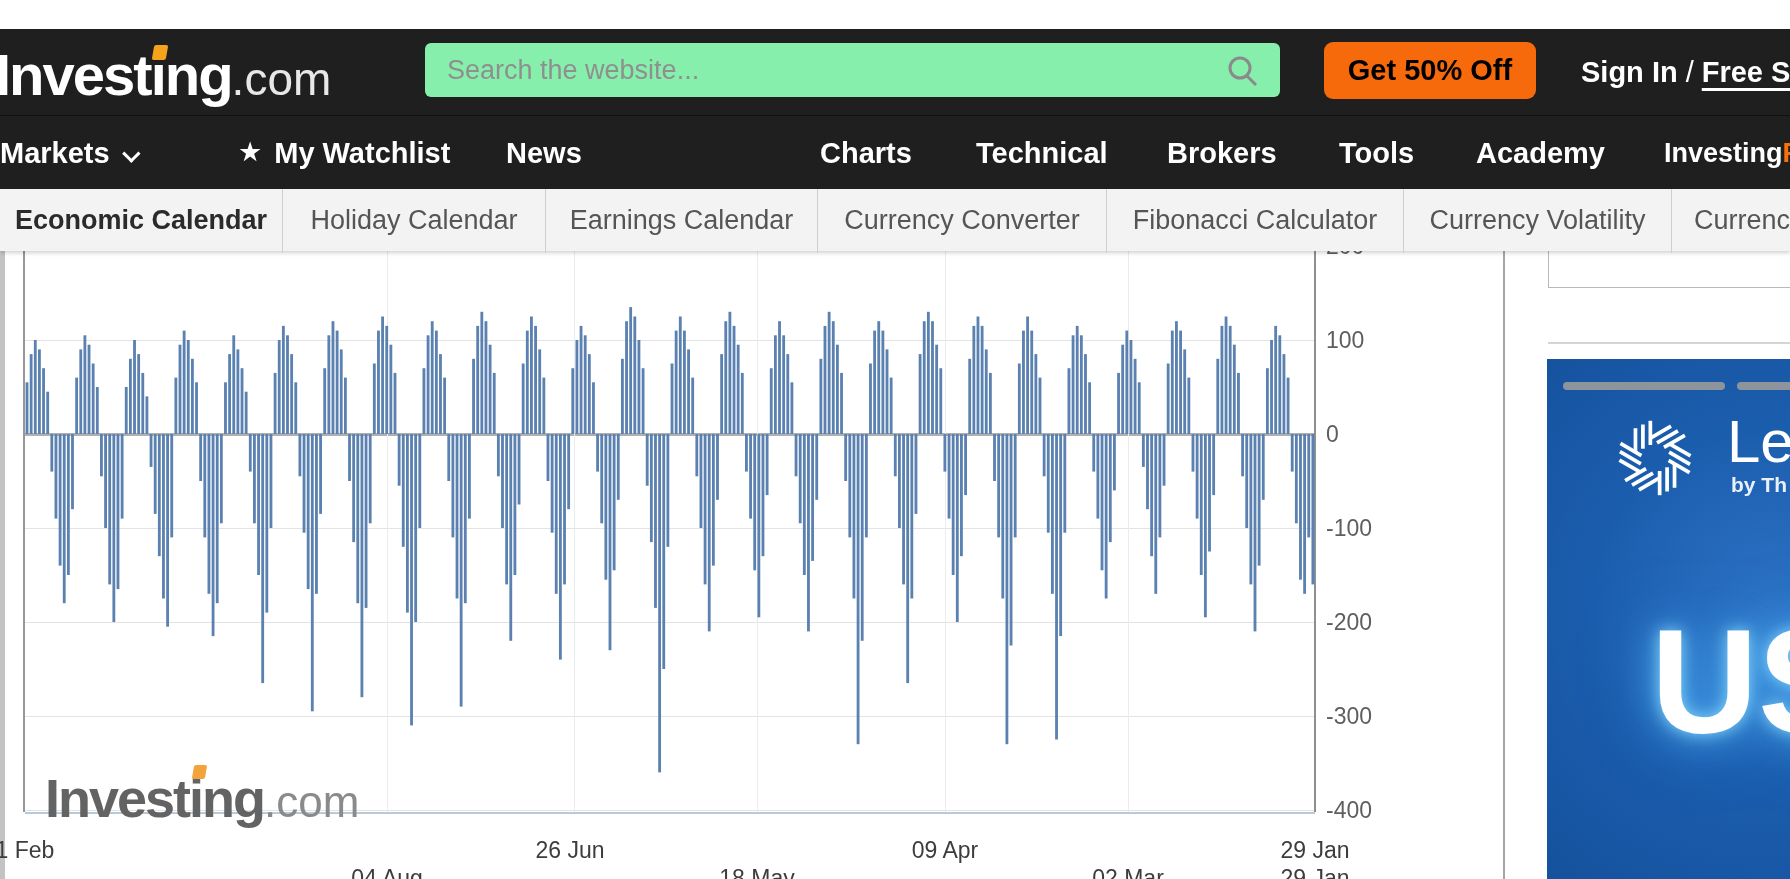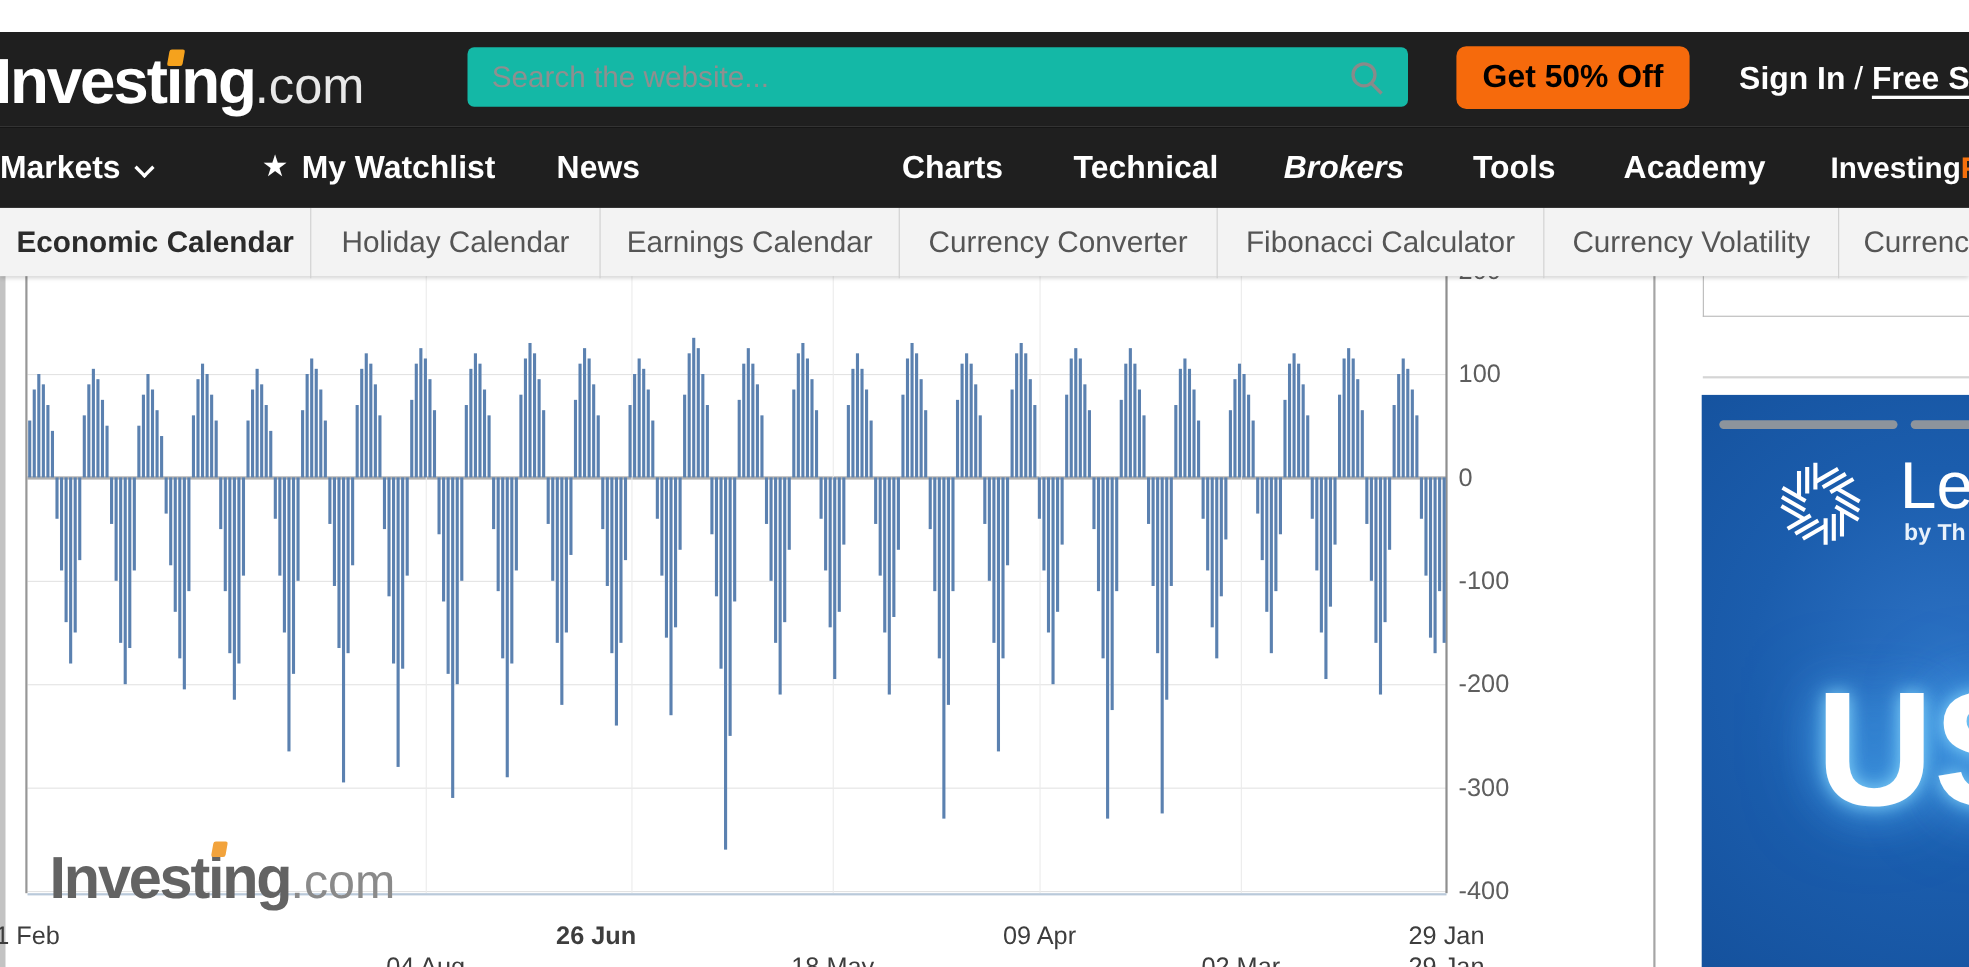--- a/index.html
+++ b/index.html
@@ -6,21 +6,21 @@
   html,body { background:#fff; }
   body { font-family:"Liberation Sans","DejaVu Sans",sans-serif; }
   #page { position:relative; width:1790px; height:879px; overflow:hidden; background:#fff;margin-top:29px; }
 
   
   .hdr { position:absolute; left:0; top:0; width:1790px; height:86px; background:#1f1f1f; z-index:10; }
   .logo { position:absolute; left:-5px; top:12px; white-space:nowrap; }
   .logo .main { font-size:58px; font-weight:bold; color:#fff; letter-spacing:-2px; }
   .logo .suffix { font-size:46px; font-weight:300; color:#e8e8e8; letter-spacing:0; }
   .logo-dot { position:absolute; left:158px; top:4px; width:14px; height:15px; background:#f5a21d; transform:skewX(-10deg); border-radius:2px; }
-  .search { position:absolute; left:425px; top:14px; width:855px; height:54px; background:#14b8a6; border-radius:6px; }
+  .search { position:absolute; left:425px; top:14px; width:855px; height:54px; background:#86efac; border-radius:6px; }
   .search input { position:absolute; left:0; top:0; width:100%; height:100%; border:none; outline:none; background:transparent; border-radius:6px; font-size:27px; color:#333; padding:0 60px 0 22px; font-family:inherit; }
   .search input::placeholder { color:#8f8f8f; }
   .search .mag { position:absolute; right:20px; top:12px; }
   .promo { position:absolute; left:1324px; top:13px; width:212px; height:57px; background:#f66a0c; border:none; border-radius:9px; color:#000; font-weight:bold; font-size:29px; font-family:inherit; cursor:pointer; }
   .signwrap { position:absolute; left:1581px; top:0; height:86px; width:209px; overflow:hidden; display:flex; align-items:center; white-space:nowrap; color:#fff; font-size:29px; font-weight:bold; }
   .signwrap .signup { text-decoration:underline; text-decoration-thickness:3px; text-underline-offset:6px; margin-left:8px; }
   .signwrap .sep { margin-left:8px; font-weight:400; }
 
   
   .nav { position:absolute; left:0; top:86px; width:1790px; height:74px; background:#1f1f1f; border-top:1px solid #101010; z-index:10; }
@@ -93,21 +93,21 @@
       <span class="signup">Free Si</span>
     </div>
   </div>
 
   <div class="nav" id="main-nav">
       <div class="item" style="left: 0px;"><span>Markets</span><span class="chev"></span></div>
       <div class="item" style="left: 238px;"><span class="star">★</span><span>My Watchlist</span></div>
       <div class="item" style="left: 506px;"><span>News</span></div>
       <div class="item" style="left: 820px;"><span>Charts</span></div>
       <div class="item" style="left: 976px;"><span>Technical</span></div>
-      <div class="item" style="left: 1167px; font-style: italic;"><span>Brokers</span></div>
+      <div class="item" style="left: 1167px;"><span>Brokers</span></div>
       <div class="item" style="left: 1339px;"><span>Tools</span></div>
       <div class="item" style="left: 1476px;"><span>Academy</span></div>
       <div class="item" style="left: 1664px; font-size: 27px;"><span>Investing</span><span class="pro-orange">Pro</span></div>
     </div>
 
   <div class="subnav" id="sub-nav">
       <div class="tab active" style="width: 283px;">Economic Calendar</div>
       <div class="tab" style="width: 263px;">Holiday Calendar</div>
       <div class="tab" style="width: 272px;">Earnings Calendar</div>
       <div class="tab" style="width: 289px;">Currency Converter</div>
@@ -453,21 +453,21 @@
       <div class="ylab" style="top: 311px;">100</div>
       <div class="ylab" style="top: 405px;">0</div>
       <div class="ylab" style="top: 499px;">-100</div>
       <div class="ylab" style="top: 593px;">-200</div>
       <div class="ylab" style="top: 687px;">-300</div>
       <div class="ylab" style="top: 781px;">-400</div>
     </div>
   <div id="xlabels">
       <div class="xlab" style="left: 25px; top: 808px;">1 Feb</div>
       <div class="xlab" style="left: 387px; top: 836px;">04 Aug</div>
-      <div class="xlab" style="left: 542px; top: 808px; font-weight: bold;">26 Jun</div>
+      <div class="xlab" style="left: 570px; top: 808px;">26 Jun</div>
       <div class="xlab" style="left: 757px; top: 836px;">18 May</div>
       <div class="xlab" style="left: 945px; top: 808px;">09 Apr</div>
       <div class="xlab" style="left: 1128px; top: 836px;">02 Mar</div>
       <div class="xlab" style="left: 1315px; top: 808px;">29 Jan</div>
       <div class="xlab" style="left: 1315px; top: 836px;">29 Jan</div>
     </div>
   <div class="watermark">
     <span class="main">Investing</span><span class="suffix">.com</span>
     <span class="wm-dot"></span>
   </div>

